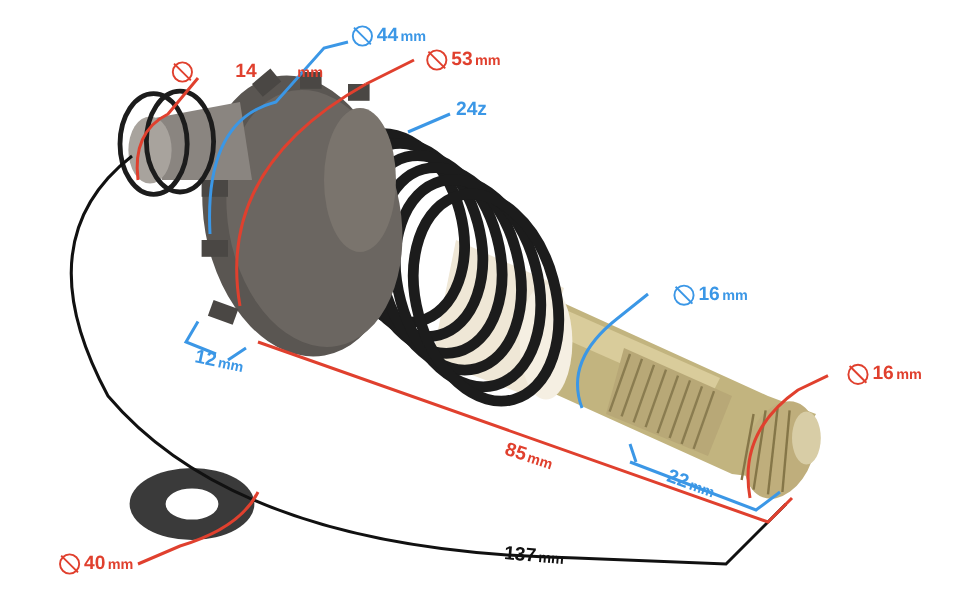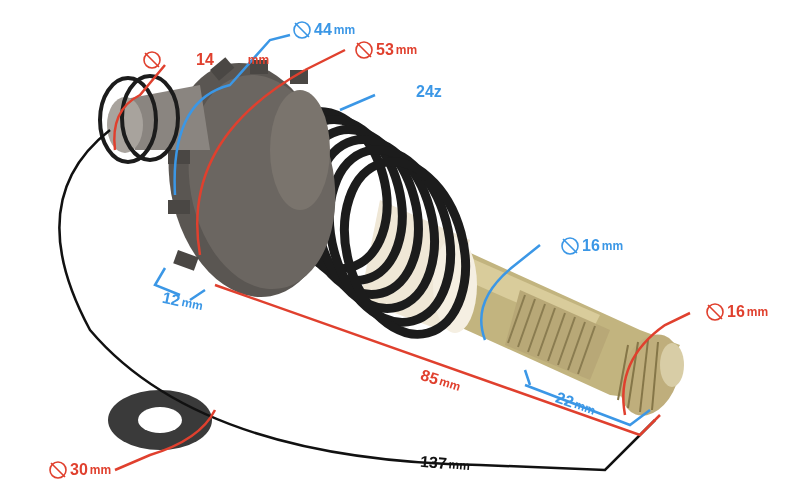--- a/index.html
+++ b/index.html
@@ -134,21 +134,21 @@
 
   <div class="lbl red" style="left:354px;top:40px;">
     <svg class="diam" viewBox="0 0 20 20">
         <circle cx="10" cy="10" r="8" fill="none" stroke="#e0402e" stroke-width="1.6"></circle>
         <line x1="3" y1="3" x2="17" y2="17" stroke="#e0402e" stroke-width="1.6"></line>
       </svg>
     <span class="num">53</span>
     <span class="unit">mm</span>
   </div>
 
-  <div class="lbl blue" style="left:380px;top:83px;margin-left:36px;">
+  <div class="lbl blue" style="left:380px;top:83px;">
     <span class="num">24z</span>
   </div>
 
   <div class="lbl blue" style="left:162px;top:293px;transform:rotate(12deg);">
     <span class="num">12</span>
     <span class="unit">mm</span>
   </div>
 
   <div class="lbl blue" style="left:560px;top:236px;">
     <svg class="diam" viewBox="0 0 20 20">
@@ -181,16 +181,16 @@
   <div class="lbl black" style="left:420px;top:455px;transform:rotate(5deg);">
     <span class="num">137</span>
     <span class="unit">mm</span>
   </div>
 
   <div class="lbl red" style="left:48px;top:460px;">
     <svg class="diam" viewBox="0 0 20 20">
         <circle cx="10" cy="10" r="8" fill="none" stroke="#e0402e" stroke-width="1.6"></circle>
         <line x1="3" y1="3" x2="17" y2="17" stroke="#e0402e" stroke-width="1.6"></line>
       </svg>
-    <span class="num">30</span>
+    <span class="num">40</span>
     <span class="unit">mm</span>
   </div>
 </div>
 
 </body></html>

